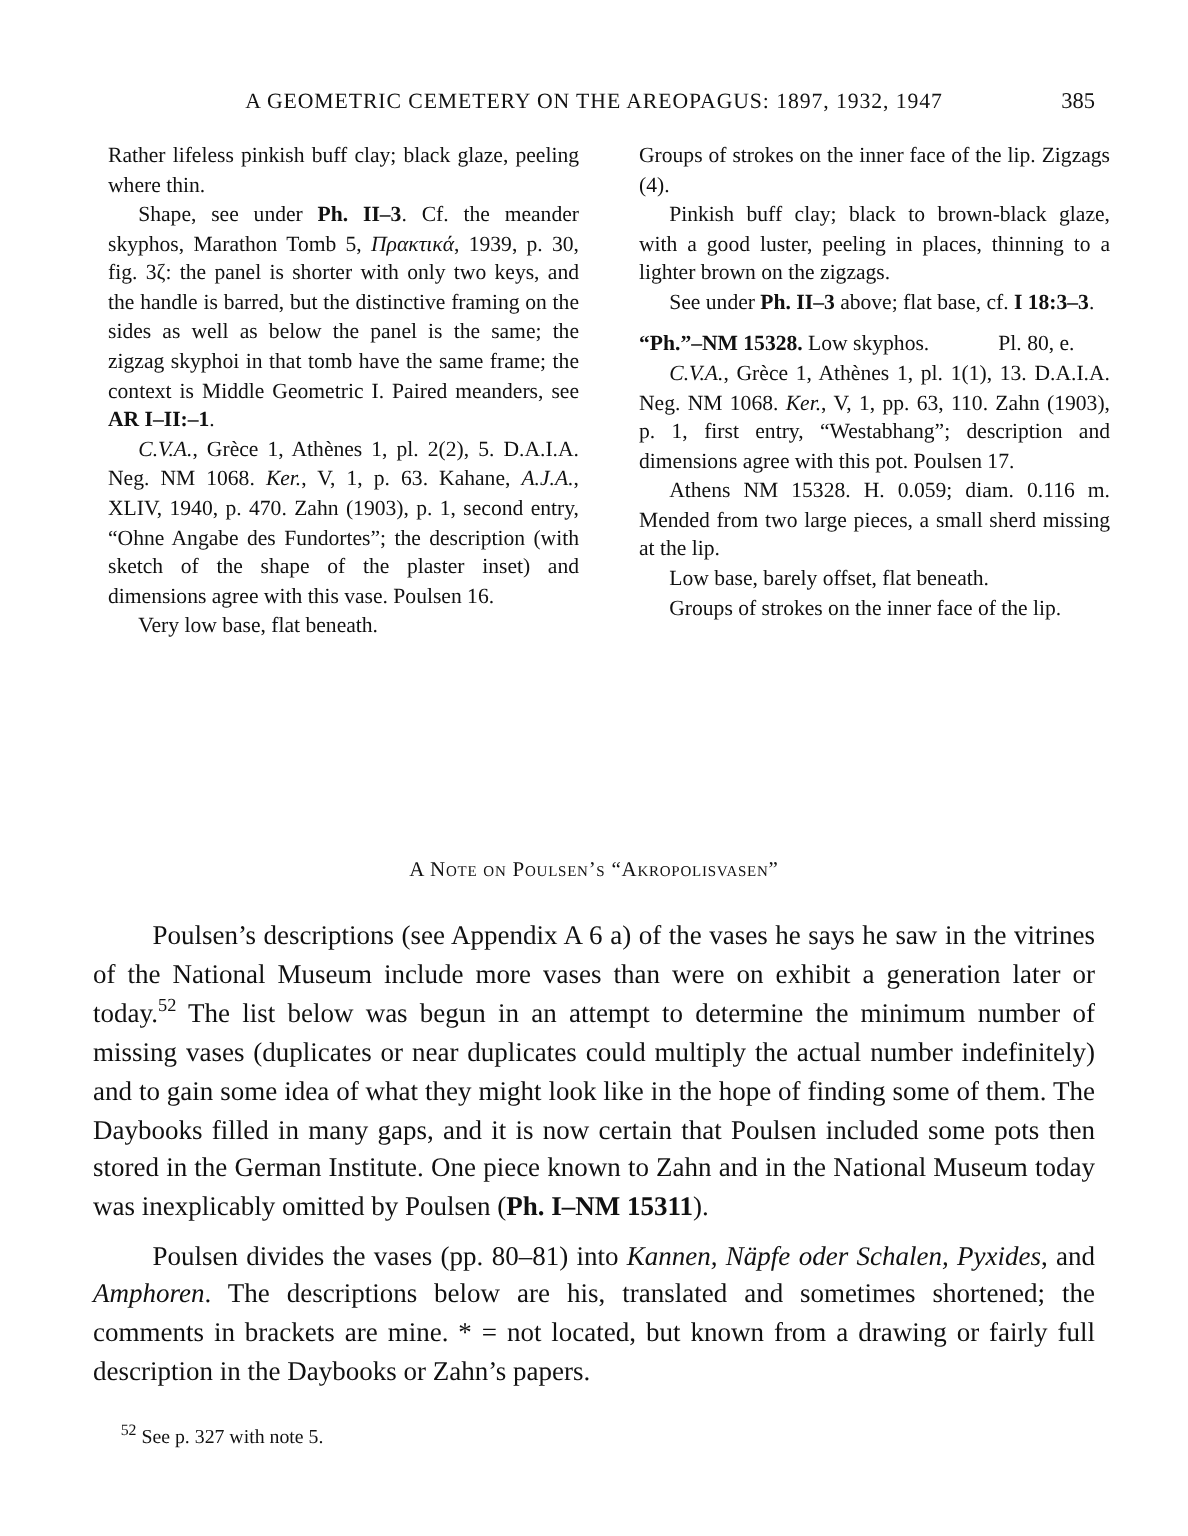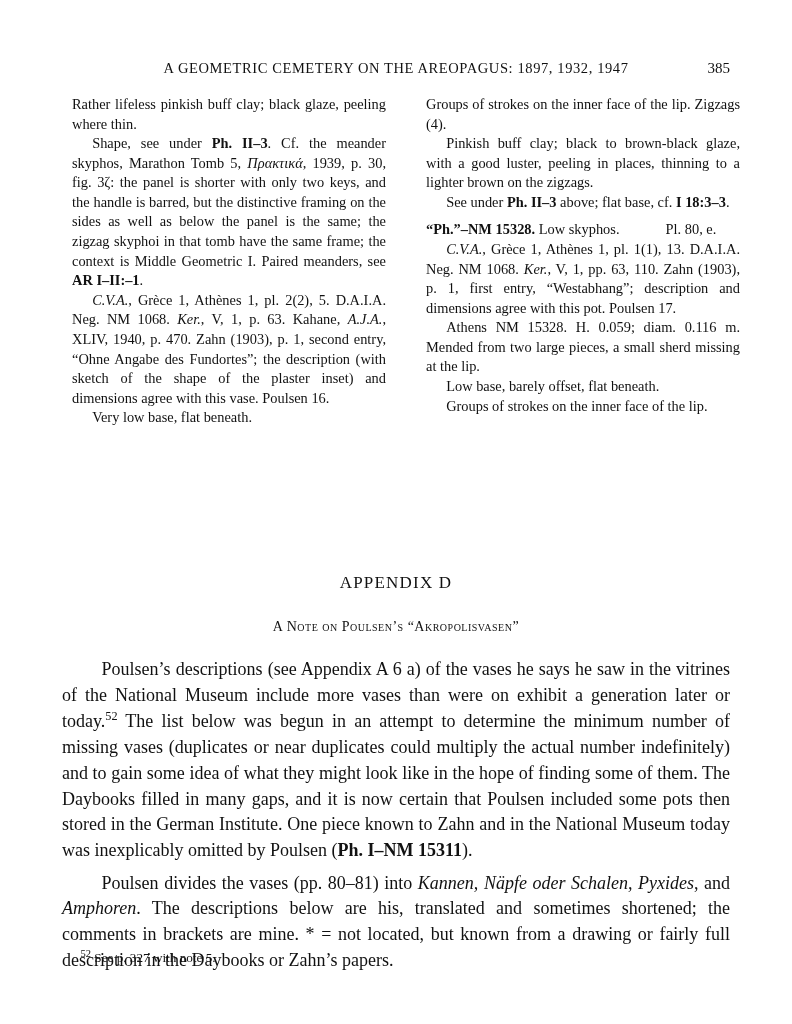--- a/index.html
+++ b/index.html
@@ -154,21 +154,20 @@
 
       <p class="after-entry"><span class="it">C.V.A.</span>, Grèce 1, Athènes 1, pl. 1(1), 13. D.A.I.A. Neg. NM 1068.  <span class="it">Ker.</span>, V, 1, pp. 63, 110. Zahn (1903), p. 1, first entry, “Westabhang”; description and dimensions agree with this pot. Poulsen 17.</p>
 
       <p class="after-entry">Athens NM 15328.  H. 0.059; diam. 0.116 m. Mended from two large pieces, a small sherd missing at the lip.</p>
       <p class="after-entry">Low base, barely offset, flat beneath.</p>
       <p class="after-entry">Groups of strokes on the inner face of the lip.</p>
     </div>
   </div>
 
   <div class="appendix">
-    <div class="appendix-title">APPENDIX D</div>
     <div class="appendix-sub">A Note on Poulsen’s “Akropolisvasen”</div>
 
     <div class="body-text">
       <p><span>Poulsen’s descriptions (see Appendix A 6 a) of the vases he says he saw in the vitrines of the National Museum include more vases than were on exhibit a generation later or today.</span><sup>52</sup><span>  The list below was begun in an attempt to determine the minimum number of missing vases (duplicates or near duplicates could multiply the actual number indefinitely) and to gain some idea of what they might look like in the hope of finding some of them.  The Daybooks filled in many gaps, and it is now certain that Poulsen included some pots then stored in the German Institute.  One piece known to Zahn and in the National Museum today was inexplicably omitted by Poulsen (</span><span class="bd">Ph. I–NM 15311</span><span>).</span></p>
 
       <p><span>Poulsen divides the vases (pp. 80–81) into </span><span class="it">Kannen, Näpfe oder Schalen, Pyxides</span><span>, and </span><span class="it">Amphoren</span><span>.  The descriptions below are his, translated and sometimes shortened; the comments in brackets are mine.  * = not located, but known from a drawing or fairly full description in the Daybooks or Zahn’s papers.</span></p>
     </div>
   </div>
 
   <div class="footnote">

